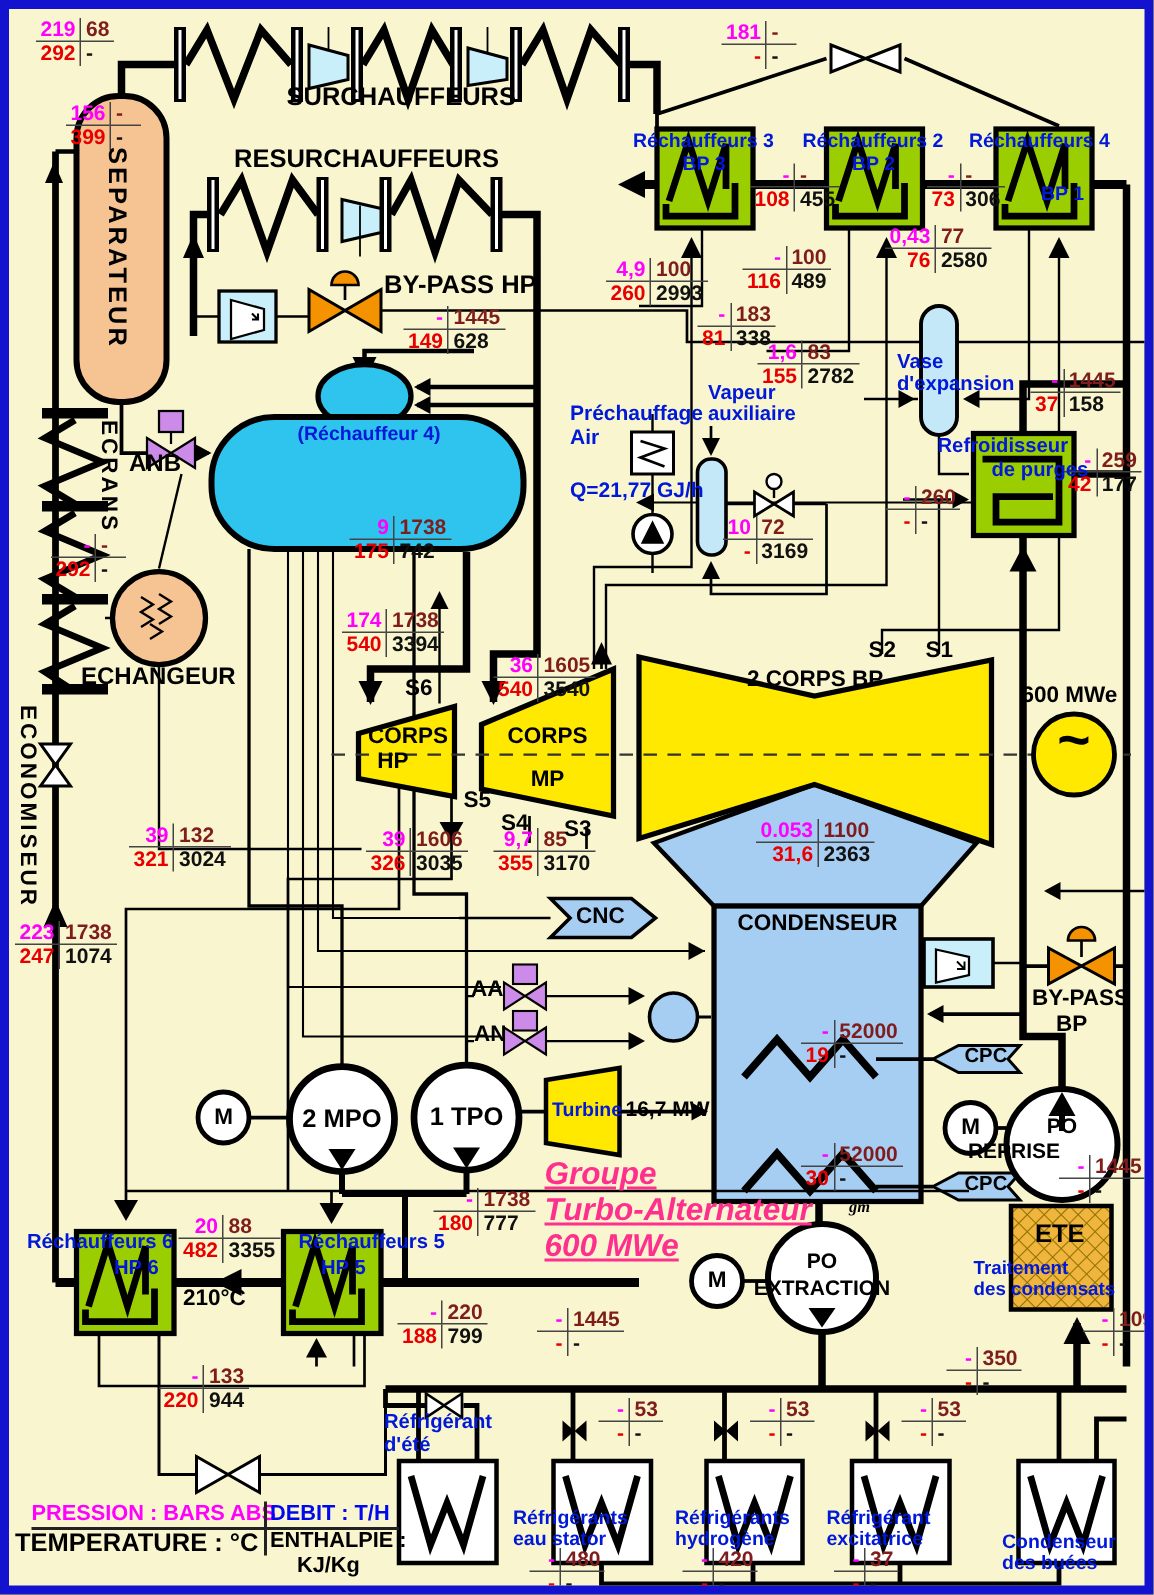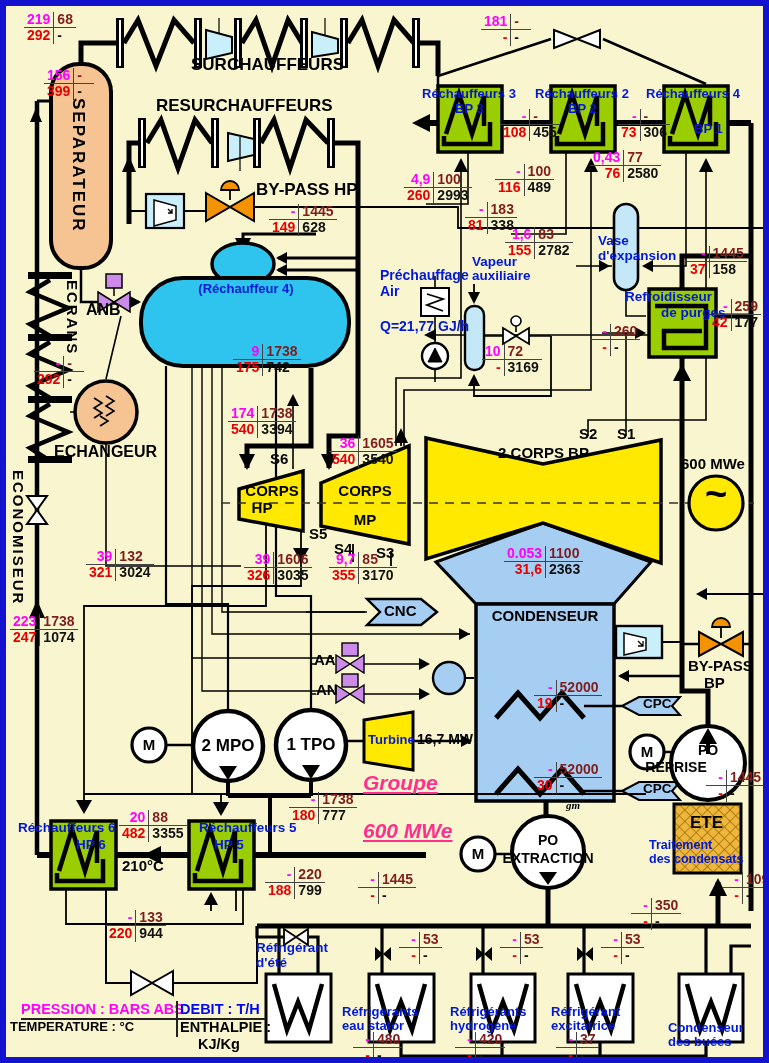--- a/index.html
+++ b/index.html
@@ -444,20 +444,21 @@
 <div class="lbl blk ctr" style="left:187px;top:731px;width:70px;font-size:17px">2 MPO</div>
 <div class="lbl blk ctr" style="left:270px;top:730px;width:70px;font-size:17px">1 TPO</div>
 <div class="lbl blk ctr" style="left:134px;top:731px;width:18px;font-size:15px">M</div>
 <div class="lbl blk ctr" style="left:463px;top:840px;width:18px;font-size:15px">M</div>
 <div class="lbl blk ctr" style="left:632px;top:738px;width:18px;font-size:15px">M</div>
 
 <div class="lbl blue" style="left:362px;top:727px;font-size:13px">Turbine</div>
 <div class="lbl blk" style="left:411px;top:726px;font-size:14px">16,7 MW</div>
 
 <div class="lbl pink" style="left:357px;top:766px;font-size:21px">Groupe</div>
+<div class="lbl pink" style="left:357px;top:790px;font-size:21px">Turbo-Alternateur</div>
 <div class="lbl pink" style="left:357px;top:814px;font-size:21px">600 MWe</div>
 
 <div class="lbl blk ctr" style="left:500px;top:827px;width:84px;font-size:14px">PO</div>
 <div class="lbl blk ctr" style="left:487px;top:845px;width:110px;font-size:14px">EXTRACTION</div>
 <div class="lbl blk ctr" style="left:680px;top:737px;width:44px;font-size:14px">PO</div>
 <div class="lbl blk ctr" style="left:635px;top:754px;width:70px;font-size:14px">REPRISE</div>
 
 <div class="lbl blk" style="left:684px;top:808px;font-size:17px">ETE</div>
 <div class="lbl blue" style="left:643px;top:833px;font-size:12.5px">Traitement</div>
 <div class="lbl blue" style="left:643px;top:847px;font-size:12.5px">des condensats</div>
@@ -475,21 +476,21 @@
 <div class="lbl blue" style="left:444px;top:999px;font-size:13px">Réfrigérants</div>
 <div class="lbl blue" style="left:444px;top:1013px;font-size:13px">hydrogène</div>
 <div class="lbl blue" style="left:545px;top:999px;font-size:13px">Réfrigérant</div>
 <div class="lbl blue" style="left:545px;top:1013px;font-size:13px">excitatrice</div>
 <div class="lbl blue" style="left:662px;top:1015px;font-size:13px">Condenseur</div>
 <div class="lbl blue" style="left:662px;top:1029px;font-size:13px">des buées</div>
 <div class="lbl blk" style="left:560px;top:794px;font-size:11px;font-style:italic;font-family:'Liberation Serif',serif">gm</div>
 
 <div class="lbl mag" style="left:15px;top:996px;width:152px;text-align:right;font-size:14.5px">PRESSION : BARS ABS</div>
 <div class="lbl" style="left:174px;top:996px;font-size:14.5px;color:#0008ee">DEBIT : T/H</div>
-<div class="lbl red" style="left:4px;top:1014px;width:152px;font-size:13px">TEMPERATURE : °C</div>
+<div class="lbl red" style="left:4px;top:1014px;width:152px;font-size:17px">TEMPERATURE : °C</div>
 <div class="lbl blk" style="left:174px;top:1014px;font-size:14.5px">ENTHALPIE :</div>
 <div class="lbl blk" style="left:192px;top:1031px;font-size:14.5px">KJ/Kg</div>
 <div class="legrule" style="left:170px;top:995px;width:2px;height:36px"></div>
 <div class="legrule" style="left:15px;top:1012px;width:245px;height:2px"></div>
 
 <div class="quad" style="left:18px;top:6px">
       <span class="qp">219</span>
       <span class="qd">68</span>
       <span class="qt">292</span>
       <span class="qh">-</span>

